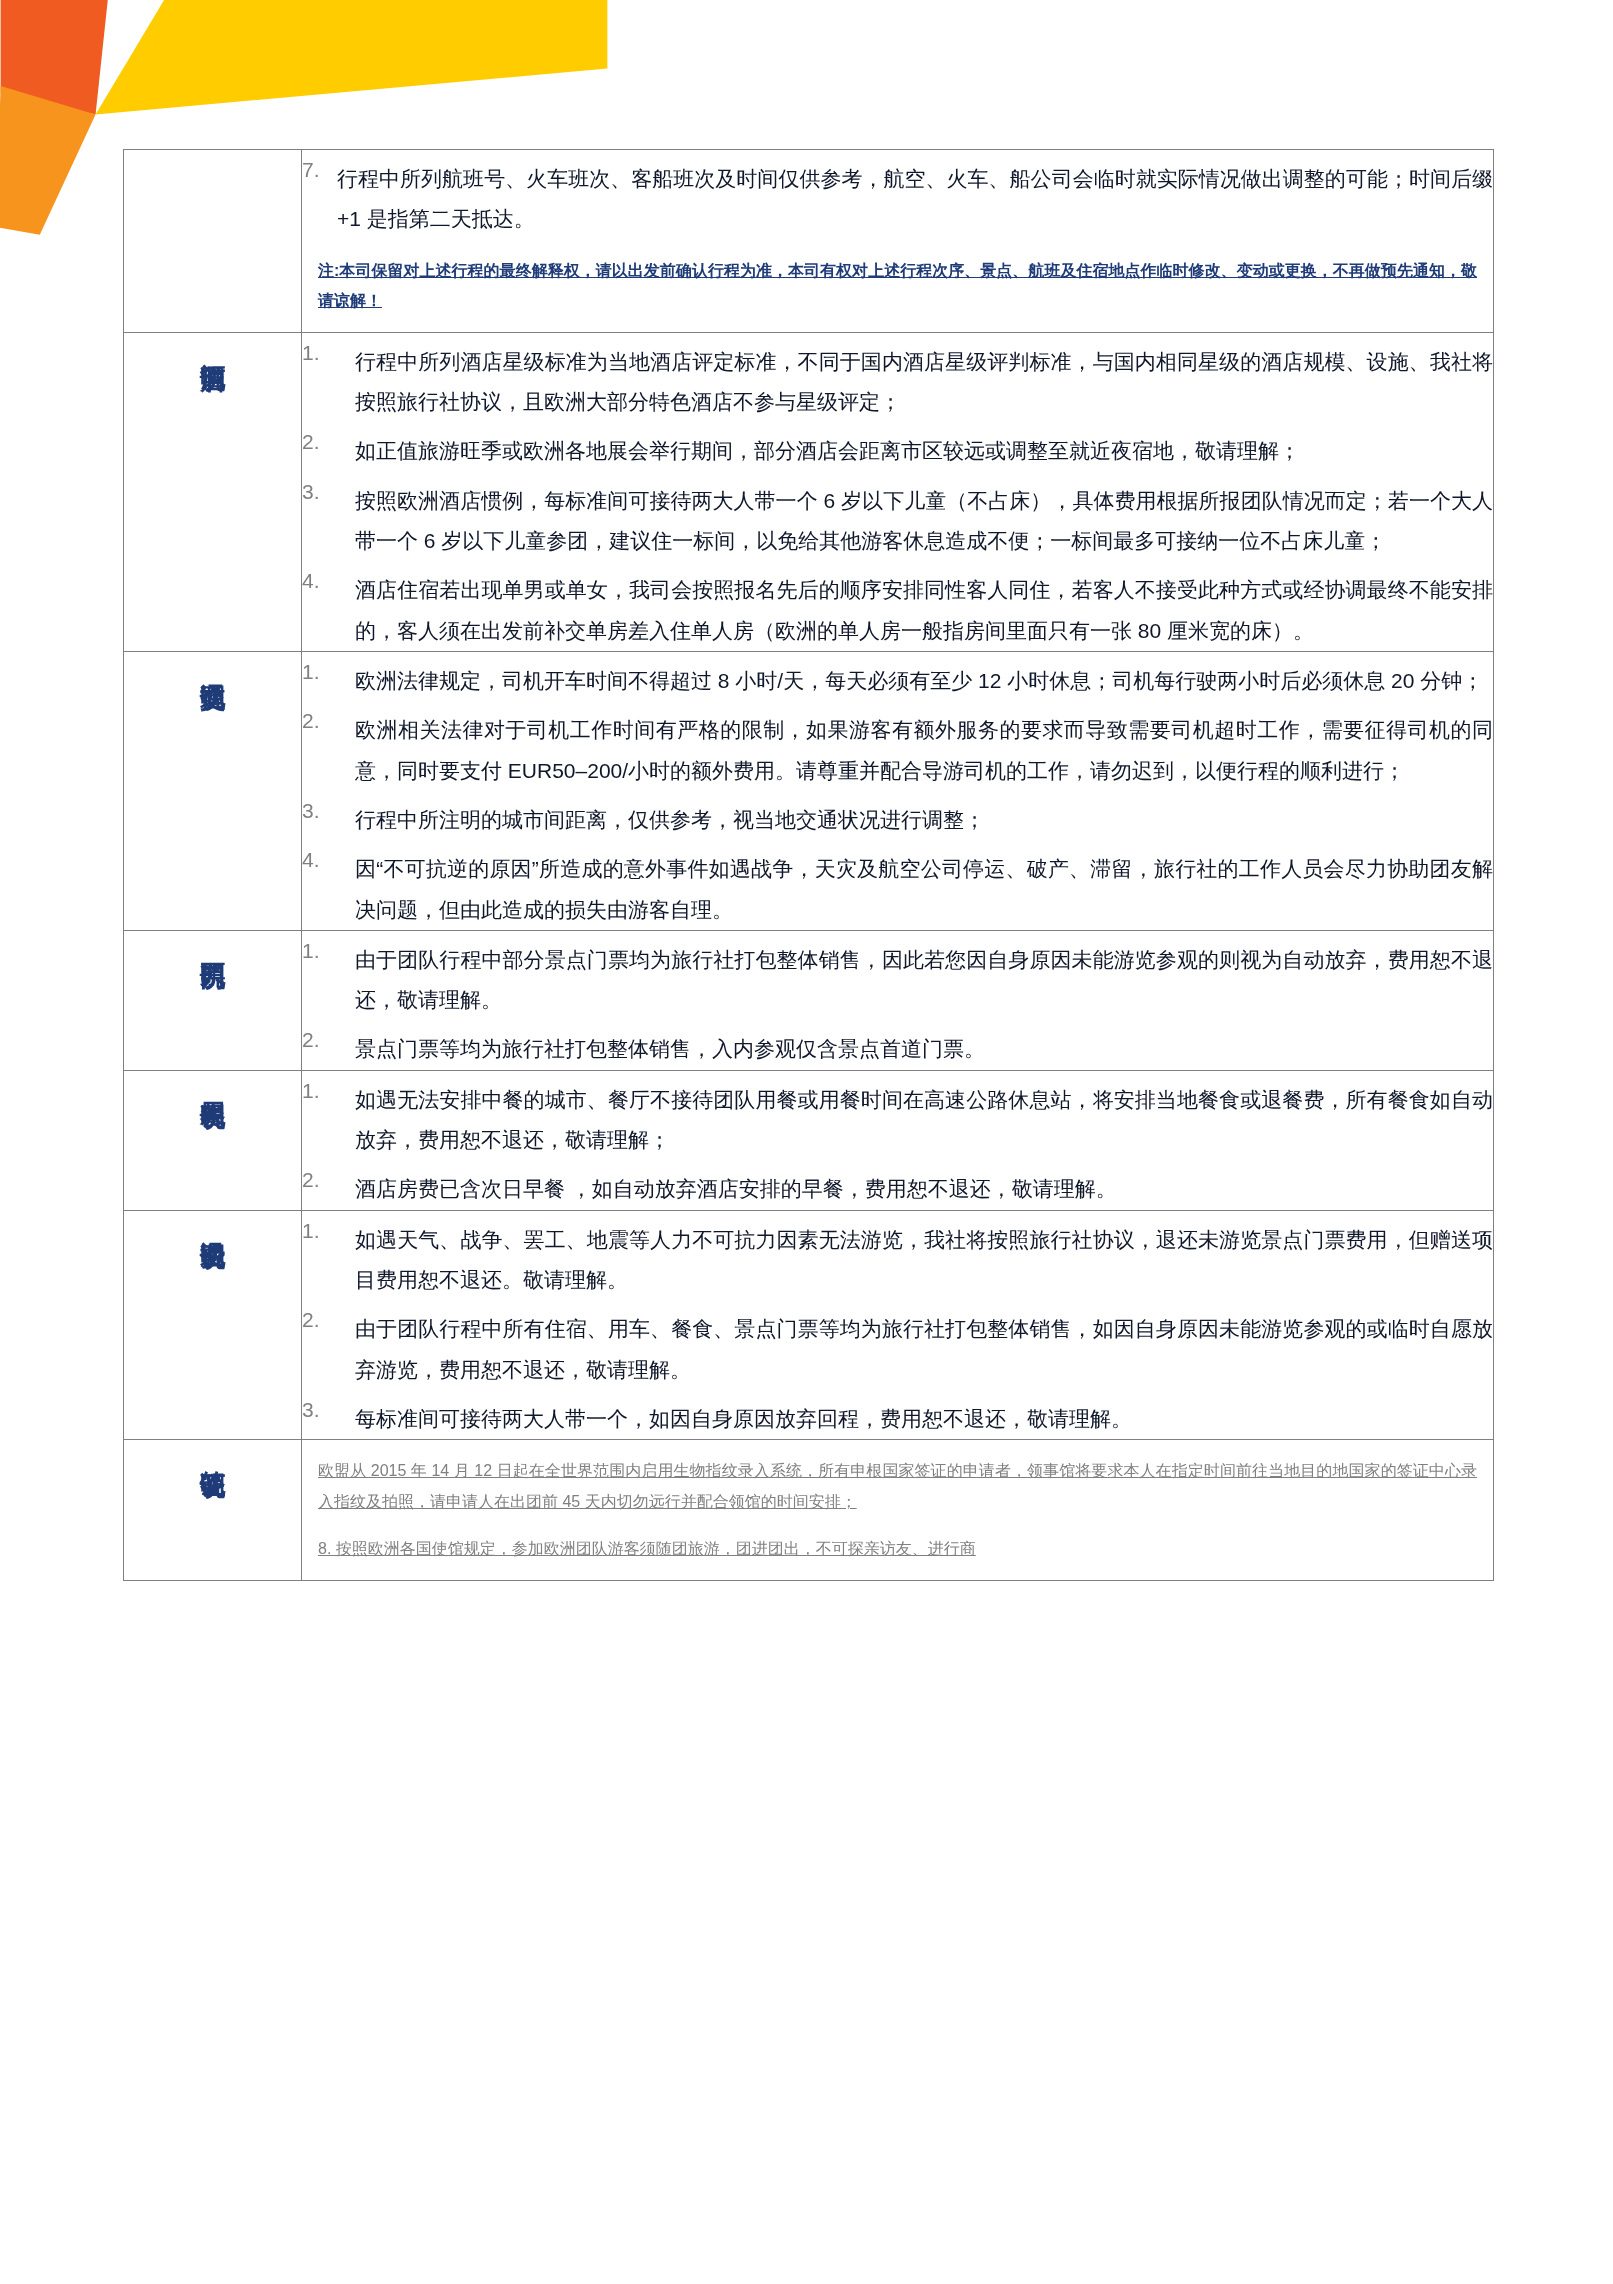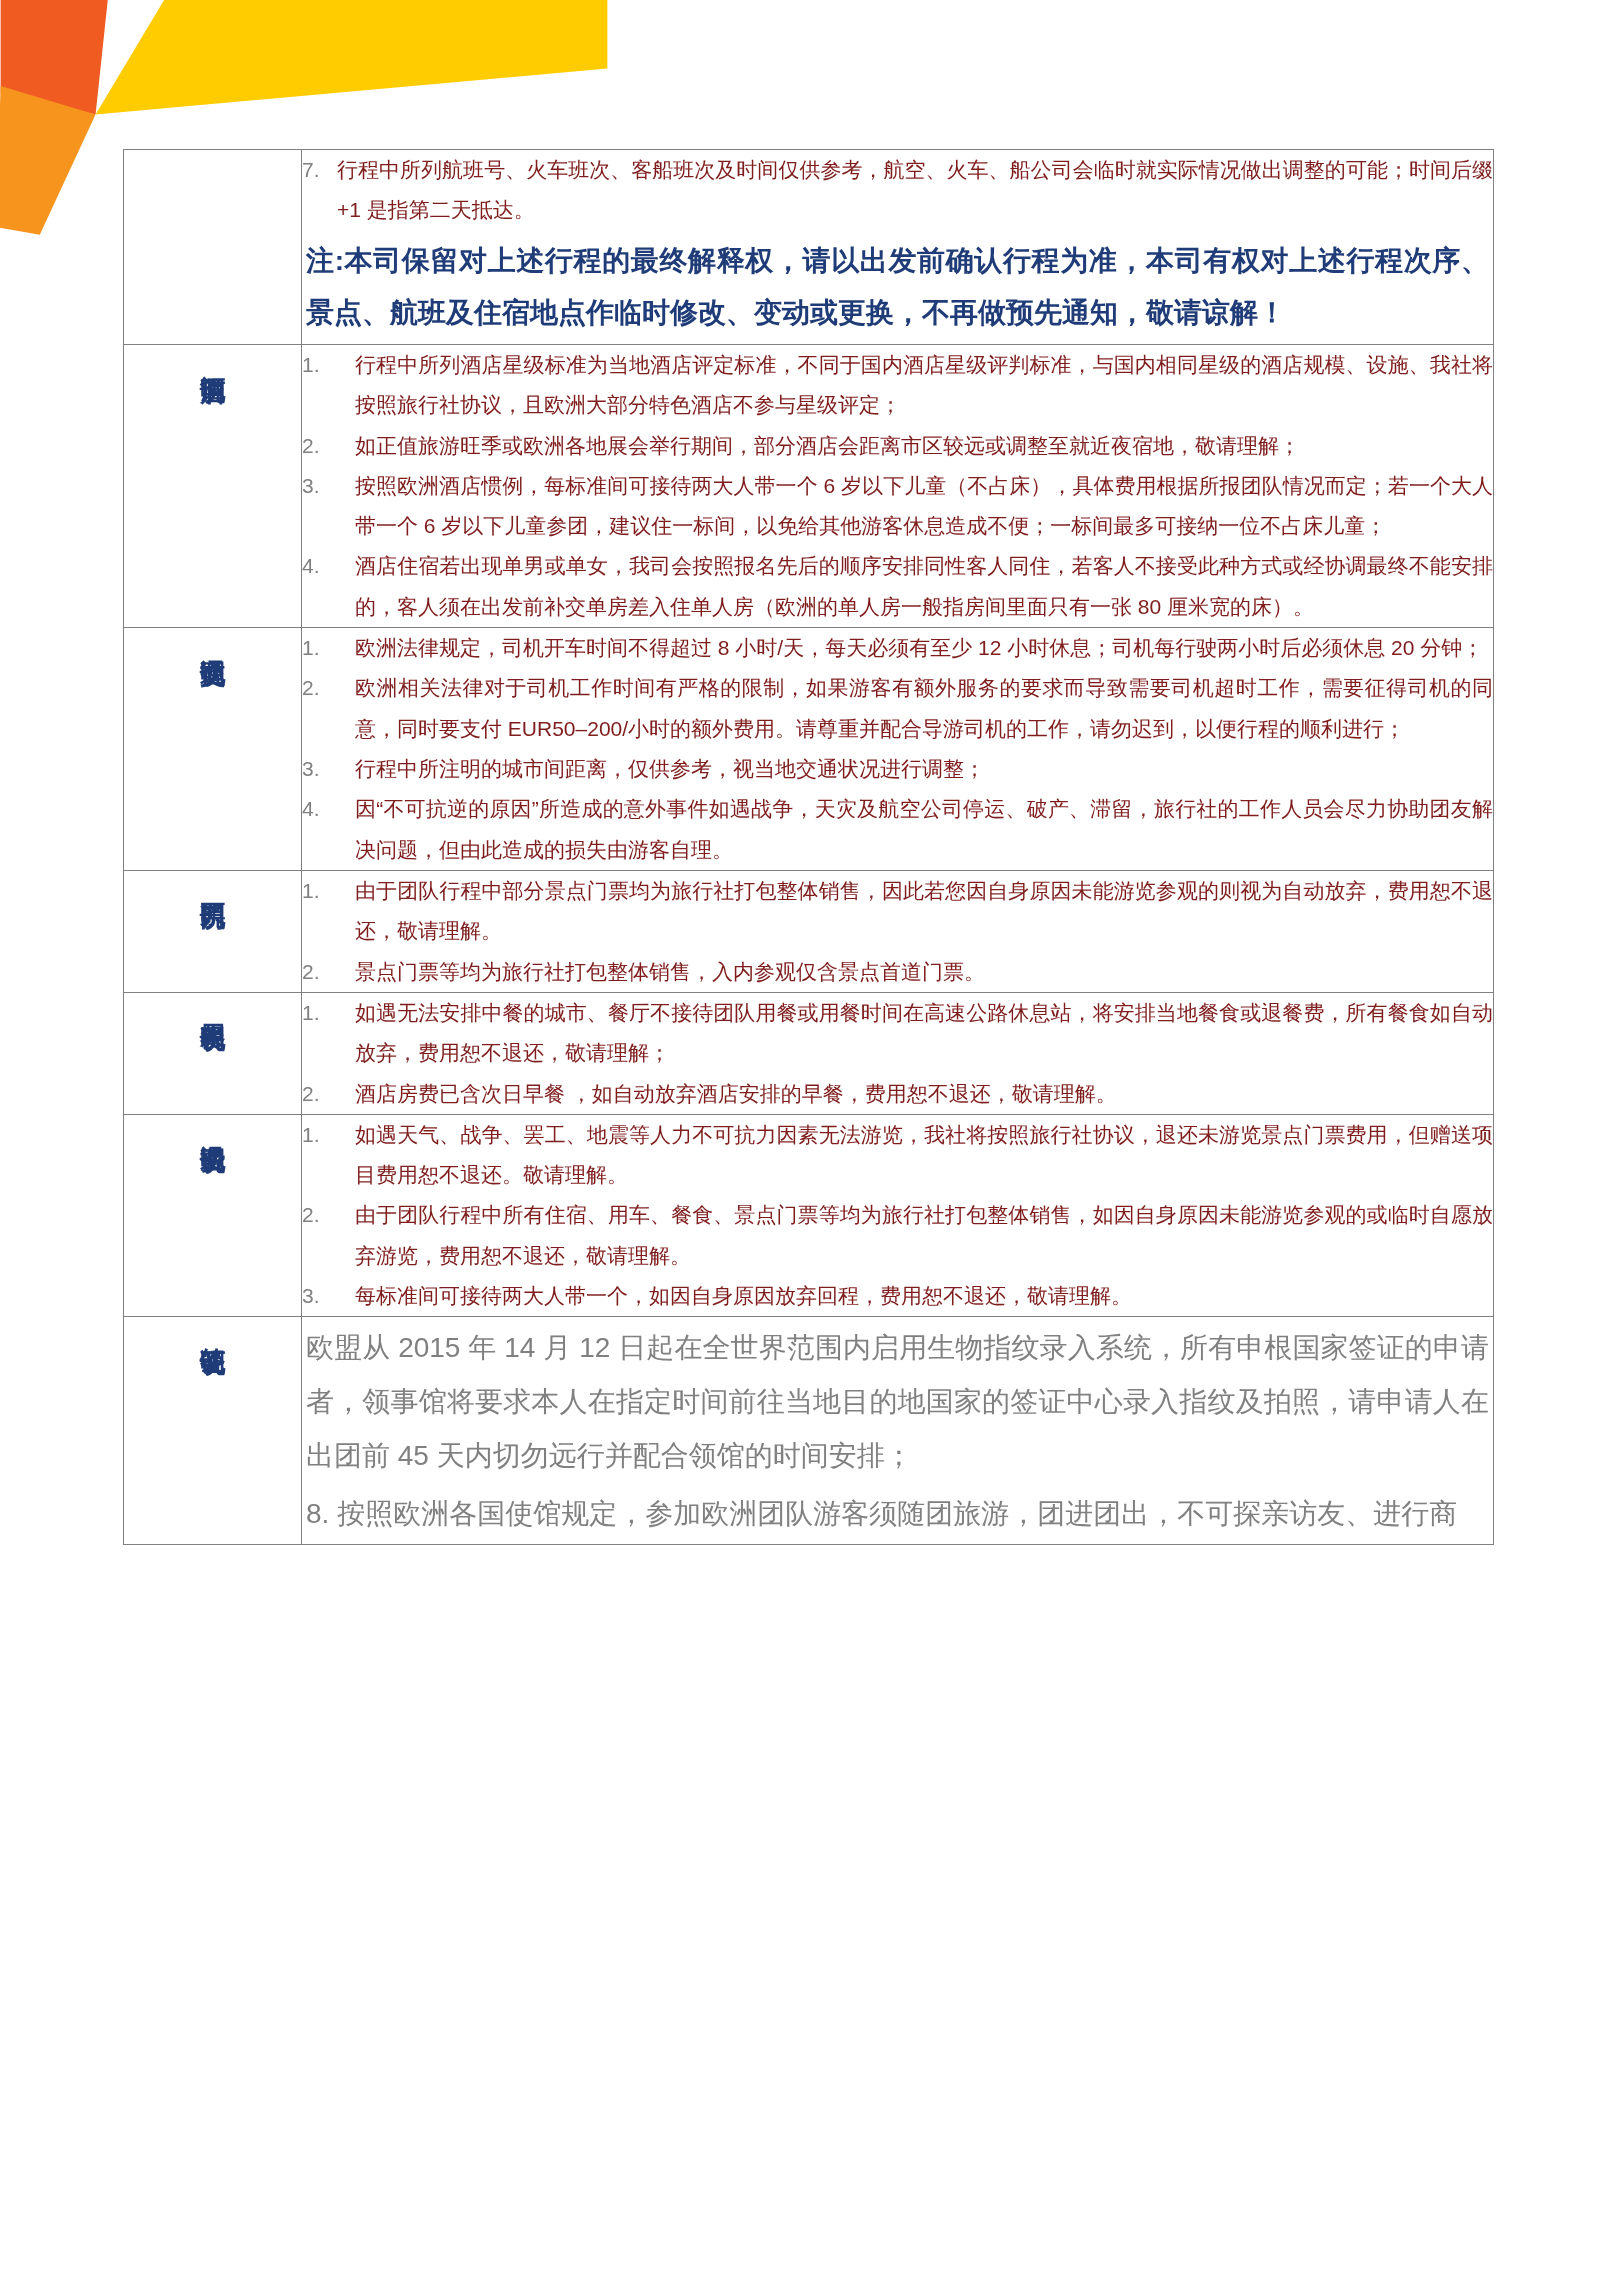--- a/index.html
+++ b/index.html
@@ -63,26 +63,27 @@
   
   td.body-cell {
     padding: 13.7px 21.6px 15.7px 21.6px;
     color: #808080;
     font-size: 21px;
     line-height: 1.92;
   }
 
   
   .para {
-    margin: 4px;
+    margin: 16px;
     color: #808080;
-    font-size: 28px;
+    font-size: 16px;
     line-height: 1.92;
     text-align: justify;
     text-justify: inter-ideograph;
+    text-decoration: underline;
   }
   .para.note-bold {
     color: #1F3C78;
     font-weight: bold;
     letter-spacing: 0px;
     line-height: 1.88;
   }
 
   
   ul.numlist {
@@ -98,25 +99,26 @@
   ul.numlist > li .marker {
     flex: 0 0 auto;
     width: 53px;
     color: #808080;
     font-size: 21px;
     line-height: 1.92;
     text-align: left;
   }
   ul.numlist > li .itemtext {
     flex: 1 1 auto;
-    color: #7f1d1d;
+    color: #0f172a;
     font-size: 21px;
     line-height: 1.92;
     text-align: justify;
     text-justify: inter-ideograph;
+    margin-top: 9px;
   }
 
   
   ul.numlist.tight > li .marker { width: 35px; }
 
   
   .topcell-inner { display: block; }
 </style>
 </head>
 <body>

